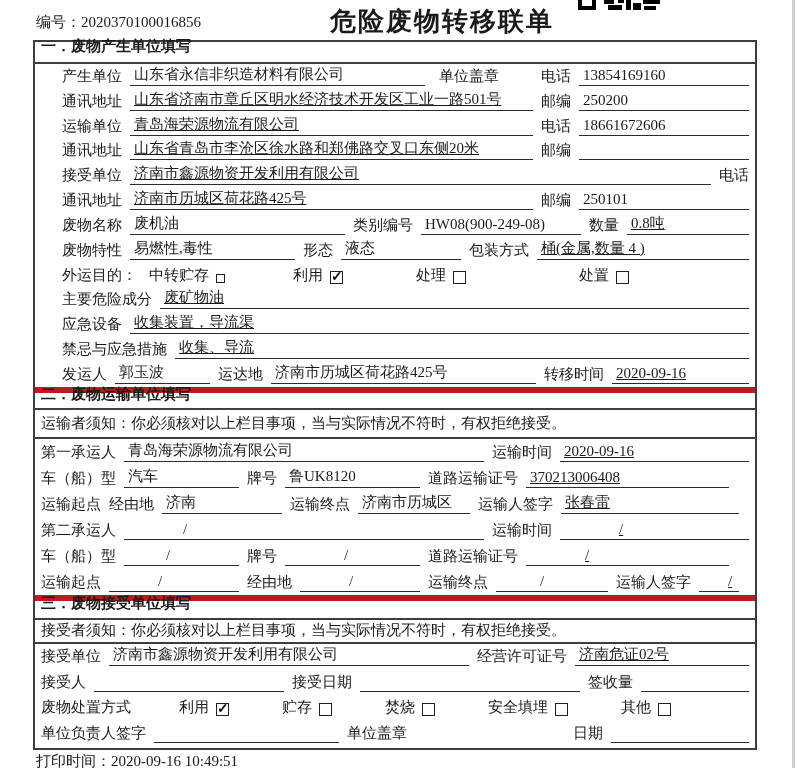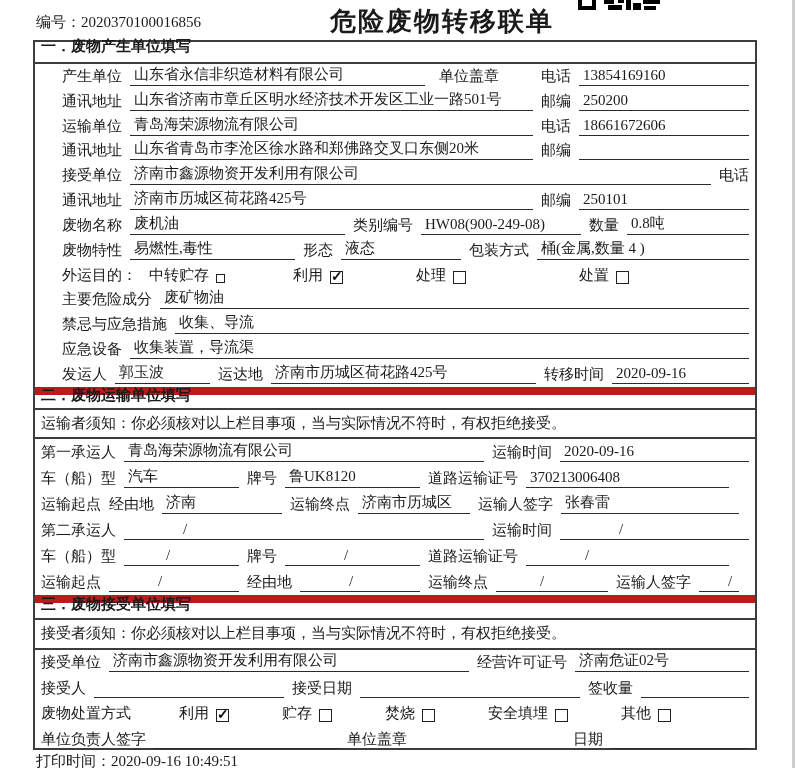--- a/index.html
+++ b/index.html
@@ -14,40 +14,40 @@
   .doc-title{position:absolute;left:330px;top:4px;font-size:26px;font-weight:bold;letter-spacing:2px;white-space:nowrap;}
   .qr{position:absolute;left:578px;top:0;}
   .form{
     position:absolute;left:33px;top:40px;width:724px;height:710px;
     border:2px solid #3d3d3d;box-sizing:border-box;background:#fff;
   }
   .sec-h{
     font-weight:bold;padding:1px 6px 12px 6px;box-sizing:border-box;
     border-bottom:2px solid #3d3d3d;display:flex;align-items:center;
   }
-  .sec-h.bt{border-top:8px solid #b91c1c;text-align:right;}
+  .sec-h.bt{border-top:6px solid #b91c1c;text-align:right;}
   .notice{
     padding:0 6px;box-sizing:border-box;border-bottom:2px solid #3d3d3d;
     display:flex;align-items:center;white-space:nowrap;
   }
   .h1{height:22px;} .h2{height:23px;} .h3{height:25px;}
-  .n2{height:29px;} .n3{height:30px;}
+  .n2{height:29px;} .n3{height:24px;}
   .row{
     display:flex;align-items:flex-end;box-sizing:border-box;
     padding:0 6px 3px 6px;column-gap:8px;white-space:nowrap;
   }
   .c1 .row{height:24.85px;margin-left:21px;}
   .c2 .row{height:26px;}
   .c3 .row{height:25.5px;}
   .lb{flex:0 0 auto;}
   .v{
     border-bottom:1px solid #2b2b2b;padding:16px 4px 1px 4px;box-sizing:border-box;
     overflow:hidden;flex:0 0 auto;
   }
-  .grow{flex:1 1 auto;}
+  .grow{flex:1 1 auto;text-decoration:underline;}
   .sp{flex:1 1 auto;}
   .opt{display:flex;align-items:flex-end;column-gap:7px;flex:0 0 auto;}
   .cb{
     display:inline-block;width:13px;height:13px;border:1px solid #1f1f1f;
     box-sizing:border-box;position:relative;margin-bottom:1px;background:#fff;flex:0 0 auto;
   }
   .cb.sm{width:9px;height:9px;margin-bottom:2px;}
   .cb.checked::before{
     content:"✓";position:absolute;left:0px;top:-4px;font-size:14px;font-weight:bold;color:#111;
   }
@@ -162,27 +162,27 @@
         <span class="cb"></span>
       </span>
     </div>
 
     <div class="row">
       <span class="lb">主要危险成分</span>
       <span class="v grow">废矿物油</span>
     </div>
 
     <div class="row">
+      <span class="lb">应急设备</span>
+      <span class="v grow">收集装置，导流渠</span>
+    </div>
+
+    <div class="row">
       <span class="lb">禁忌与应急措施</span>
       <span class="v grow">收集、导流</span>
-    </div>
-
-    <div class="row">
-      <span class="lb">应急设备</span>
-      <span class="v grow">收集装置，导流渠</span>
     </div>
 
     <div class="row">
       <span class="lb">发运人</span>
       <span class="v" style="width:95px">郭玉波</span>
       <span class="lb">运达地</span>
       <span class="v" style="width:265px">济南市历城区荷花路425号</span>
       <span class="lb">转移时间</span>
       <span class="v grow">2020-09-16</span>
     </div>

